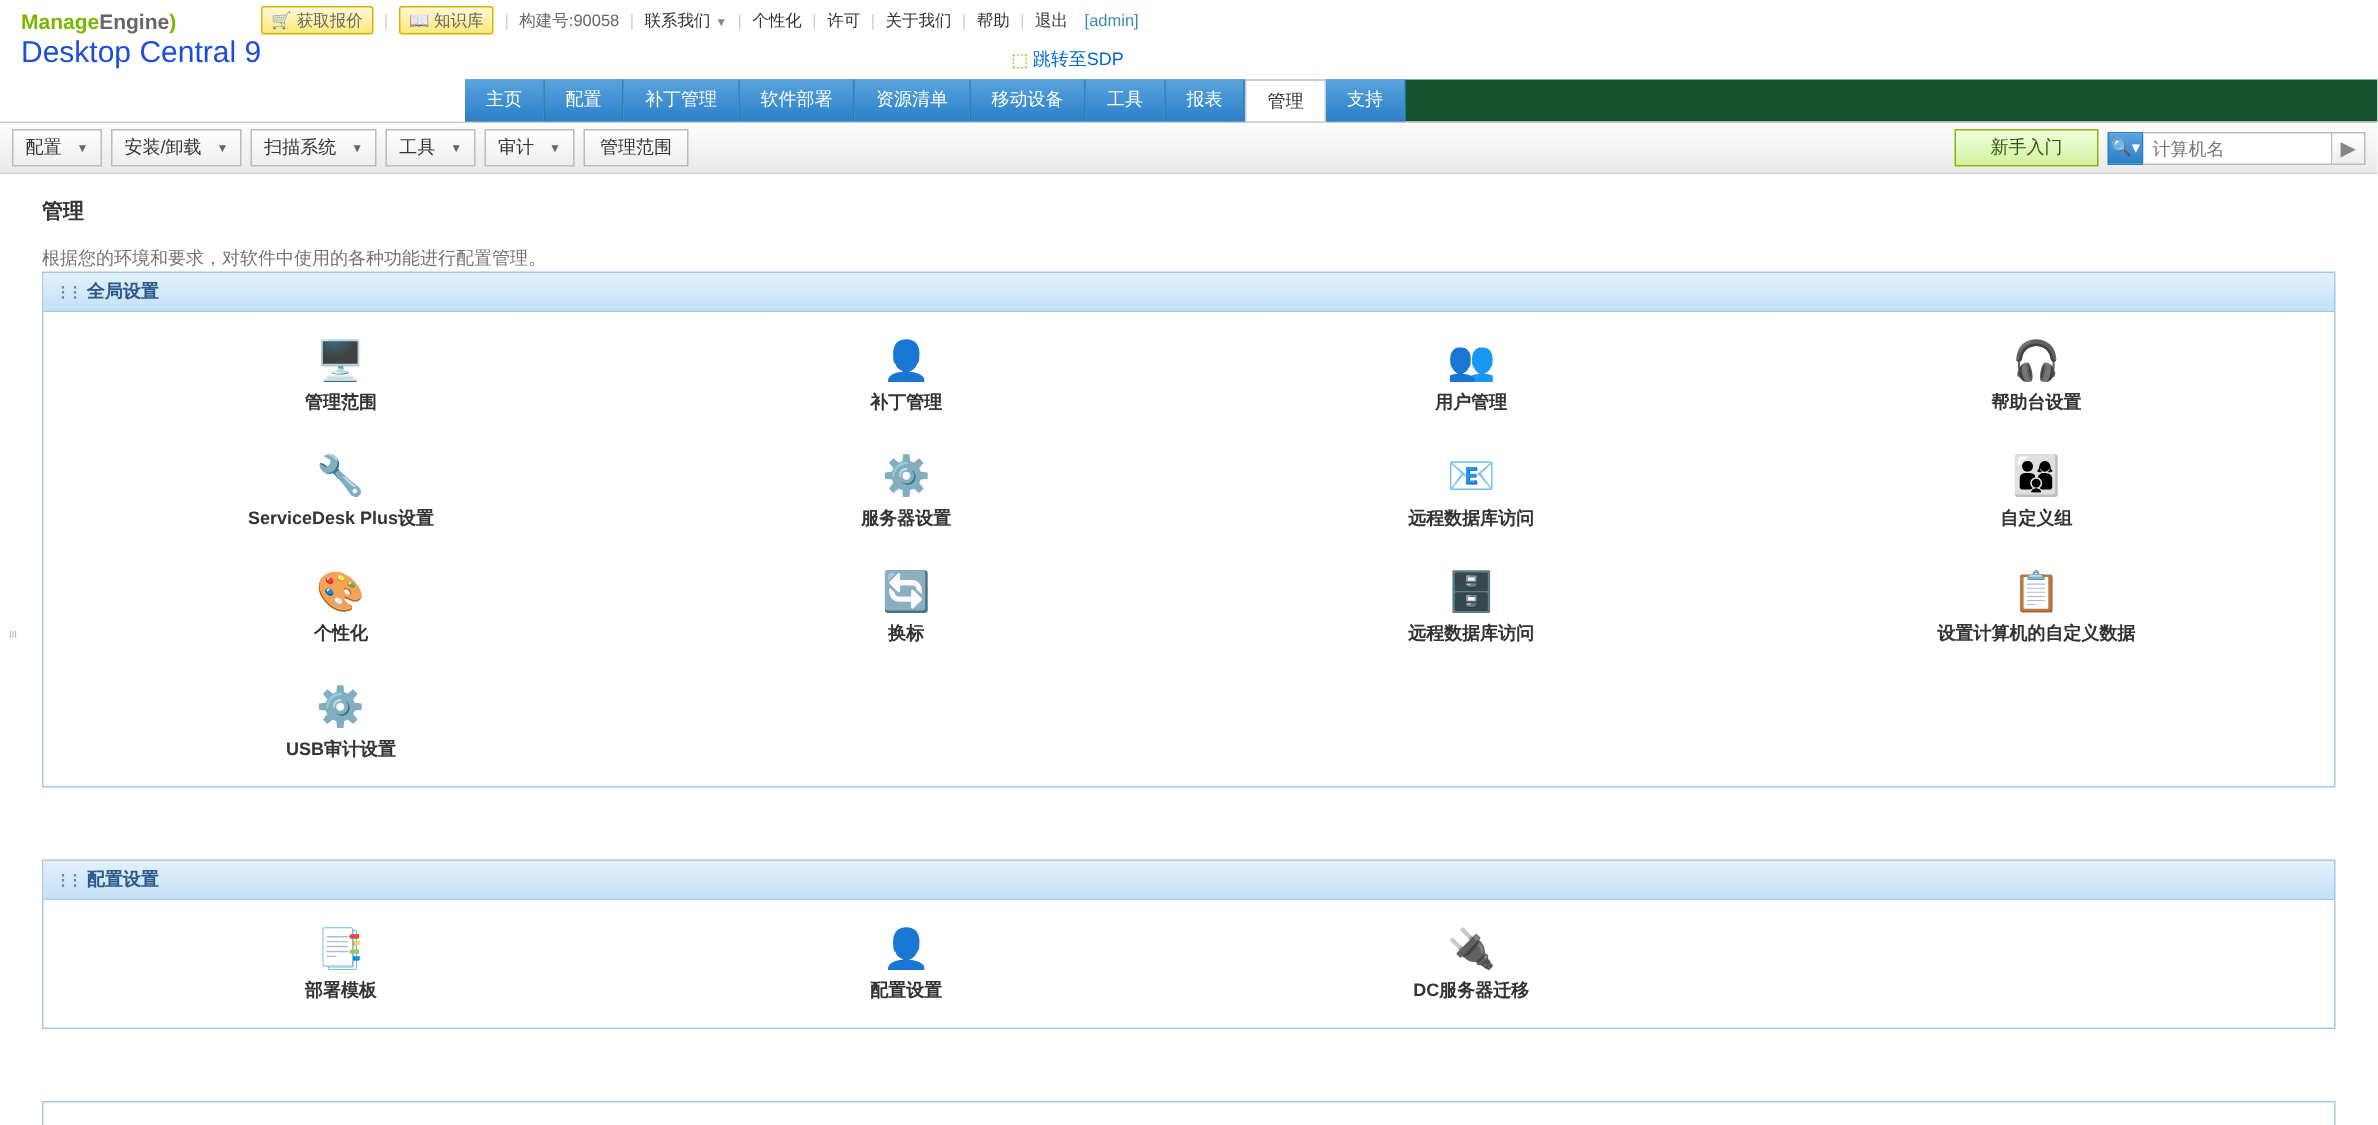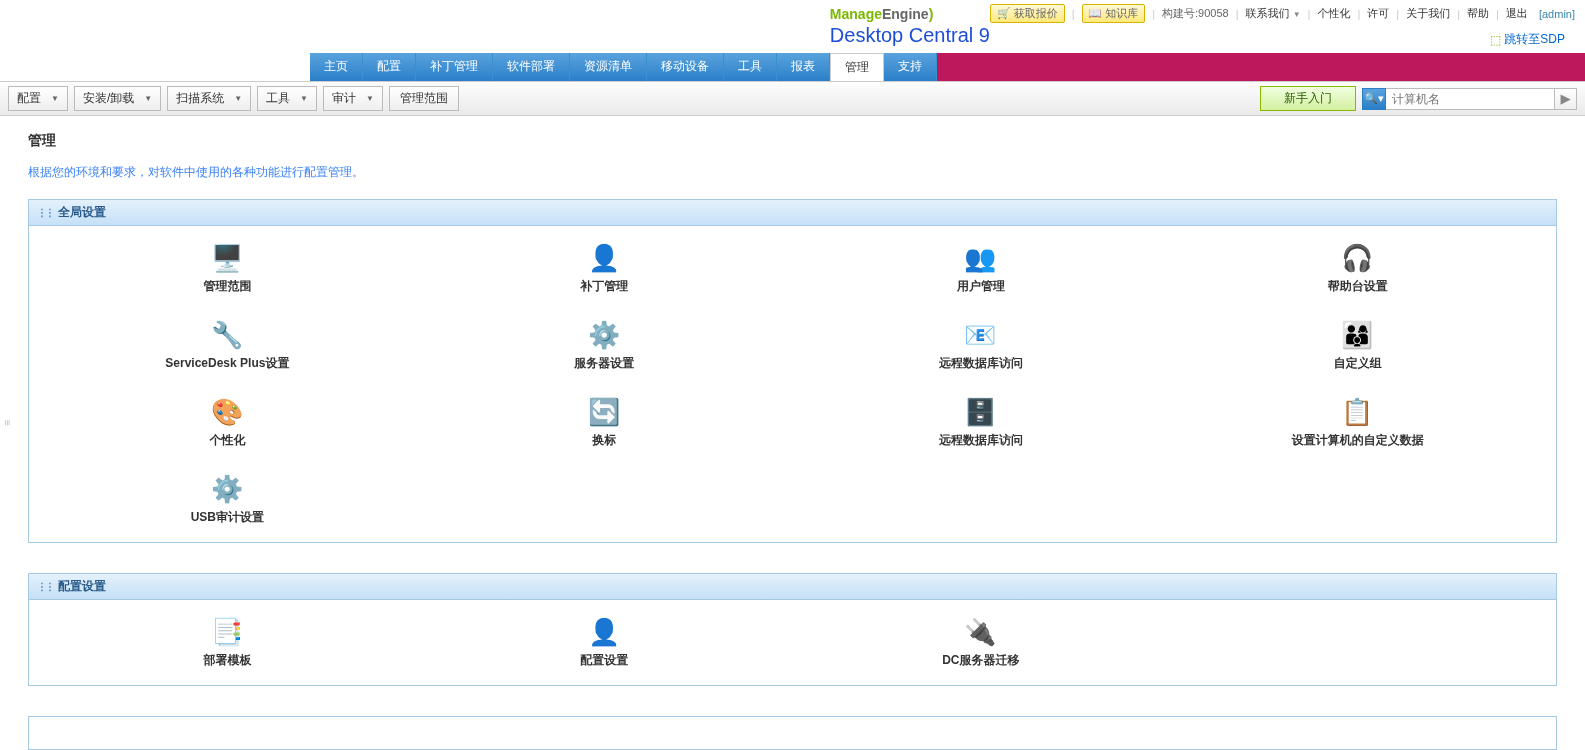--- a/index.html
+++ b/index.html
@@ -1,43 +1,43 @@
 <!DOCTYPE html>
 <html><head>
 <meta charset="utf-8">
 <style>
 *{margin:0;padding:0;box-sizing:border-box}
 body{font-family:Arial,"Microsoft YaHei",sans-serif;font-size:12px;color:#333;background:#fff}
-.topbar{display:flex;justify-content:flex-end;align-items:flex-start;padding:4px 10px 0}
+.topbar{display:flex;justify-content:flex-start;align-items:flex-start;padding:4px 10px 0}
 .logo-area{padding:2px 0 6px 4px}
 .logo-me{font-size:14px;font-weight:bold}
 .logo-me .m{color:#7ab800}.logo-me .e{color:#666}
 .logo-sub{font-size:20px;color:#1d4ed8;font-weight:normal;margin-top:2px}
 .toplinks{display:flex;align-items:center;gap:4px;flex-wrap:wrap;font-size:11px;color:#666}
 .toplinks a{color:#333;text-decoration:none;cursor:pointer}
 .toplinks .sep{color:#ccc;margin:0 3px}
 .btn-yel{background:linear-gradient(#fff8d8,#ffe97a);border:1px solid #d9b300;padding:1px 6px;border-radius:2px;display:inline-flex;align-items:center;gap:3px;cursor:pointer}
 .admin{color:#3a87ad}
 .sdp-link{color:#0066cc;display:flex;align-items:center;gap:3px;margin-left:auto;padding:2px 10px}
-.tabs{display:flex;margin-left:310px;background:#be185d}
+.tabs{display:flex;margin-left:310px;background:#14532d}
 .tab{background:linear-gradient(#5aa3de,#2a7fc8);color:#fff;padding:5px 14px;font-size:12px;border-right:1px solid #3a8fd0;cursor:pointer}
 .tab.active{background:#fff;color:#333;border:1px solid #ccc;border-bottom:none}
 .sub-toolbar{background:linear-gradient(#fdfdfd,#eaeaea);border-top:1px solid #ccc;border-bottom:1px solid #ccc;padding:4px 8px;display:flex;align-items:center;gap:6px}
 .dd-btn{background:linear-gradient(#fff,#eee);border:1px solid #bbb;padding:3px 8px;font-size:12px;display:flex;align-items:center;gap:6px;cursor:pointer}
 .dd-btn::after{content:"▼";font-size:8px;color:#666;margin-left:4px}
 .flex-spacer{flex:1}
 .btn-green{background:linear-gradient(#f0ffe0,#d4f0a0);border:1px solid #8ab800;padding:3px 23px;cursor:pointer;color:#2a5a00;font-size:12px}
 .search-wrap{display:flex;align-items:stretch}
 .search-ico{background:linear-gradient(#5aa3de,#2a7fc8);color:#fff;width:24px;display:flex;align-items:center;justify-content:center;font-size:11px;border:1px solid #2a7fc8;cursor:pointer}
-.search-in{border:1px solid #bbb;border-left:none;padding:3px 6px;width:169px;font-size:12px}
+.search-in{border:1px solid #bbb;border-left:none;padding:3px 6px;width:126px;font-size:12px}
 .search-go{border:1px solid #bbb;border-left:none;background:linear-gradient(#fff,#eee);width:22px;cursor:pointer;color:#888}
 .content{padding:16px 28px}
 .page-title{font-size:14px;font-weight:bold;margin-bottom:14px}
-.page-desc{font-size:12px;color:#3b82f6;margin-bottom:18px}
-.panel{border:1px solid #a6c9e2;margin-bottom:30px}
+.page-desc{font-size:12px;color:#737373;}
+.panel{border:1px solid #a6c9e2;margin-bottom:48px}
 .panel-hd{background:linear-gradient(#e4f1fb,#c5e0f7);padding:4px 8px;font-weight:bold;font-size:12px;color:#2a5a8a;border-bottom:1px solid #a6c9e2;display:flex;align-items:center;gap:5px}
 .panel-hd::before{content:"⋮⋮";color:#5a8ac0;font-size:10px;letter-spacing:-2px}
 .panel-body{padding:16px 20px;display:grid;grid-template-columns:repeat(4,1fr);gap:24px 20px}
 .tile{display:flex;flex-direction:column;align-items:center;gap:4px;cursor:pointer;text-align:center}
 .tile .ico{width:32px;height:32px;display:flex;align-items:center;justify-content:center;font-size:26px}
 .tile .lbl{font-weight:bold;font-size:12px}
 .collapse-handle{position:absolute;left:2px;top:420px;color:#bbb;font-size:10px;writing-mode:vertical-rl;cursor:pointer}
 .tri{font-size:8px;color:#888}
 </style>
 </head>

